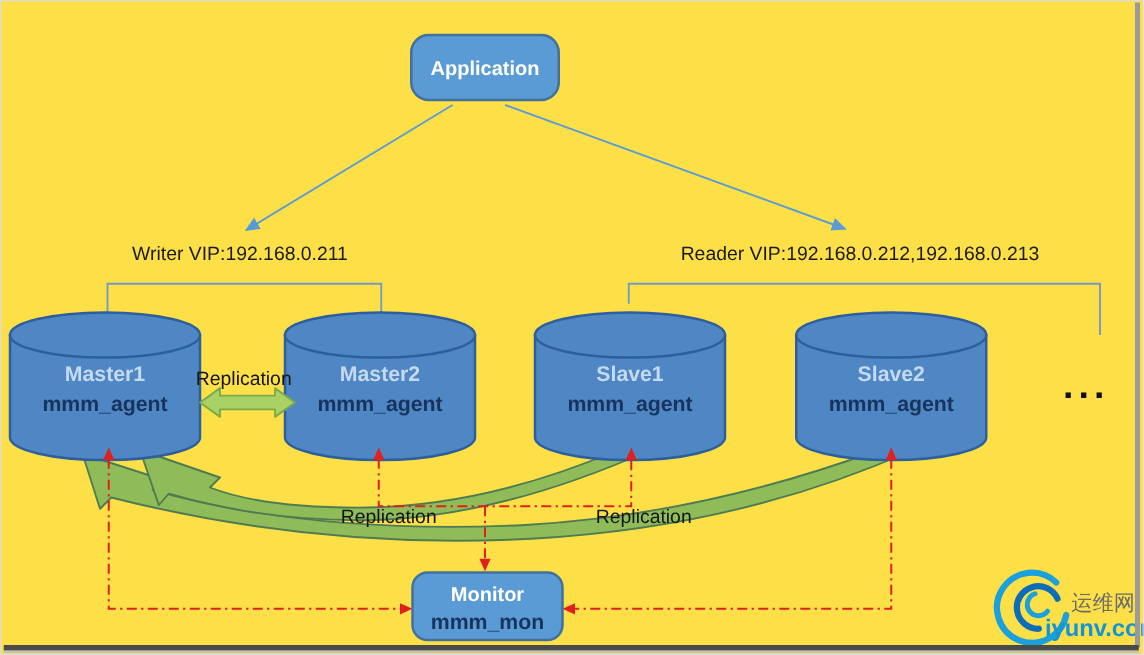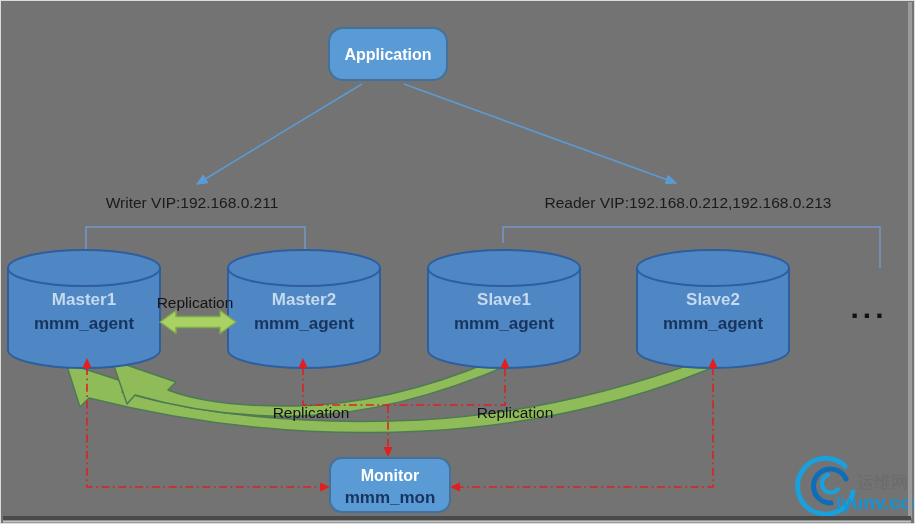--- a/index.html
+++ b/index.html
@@ -1,16 +1,16 @@
 <!DOCTYPE html>
 <html><head>
 <meta charset="utf-8">
 <style>
   html,body{margin:0;padding:0;background:#fff;}
-  #stage{position:relative;width:915px;height:524px;background:#737373;overflow:hidden;
+  #stage{position:relative;width:915px;height:524px;background:#fde047;overflow:hidden;
          font-family:"Liberation Sans",sans-serif;}
   svg{display:block}
   text{font-family:"Liberation Sans",sans-serif;}
   .t-box   {fill:#ffffff;font-size:16px;font-weight:bold;text-anchor:middle;}
   .t-name  {fill:#C5D9EF;font-size:17px;font-weight:bold;text-anchor:middle;}
   .t-agent {fill:#17335E;font-size:17px;font-weight:bold;text-anchor:middle;}
   .t-vip   {fill:#1a1a1a;font-size:15.5px;text-anchor:middle;}
   .t-rep   {fill:#141414;font-size:15.5px;text-anchor:middle;}
   .t-dots  {fill:#111111;font-size:30px;font-weight:bold;letter-spacing:4px;text-anchor:middle;}
   .t-cn    {fill:#6b6b6b;font-size:17px;text-anchor:start;}

